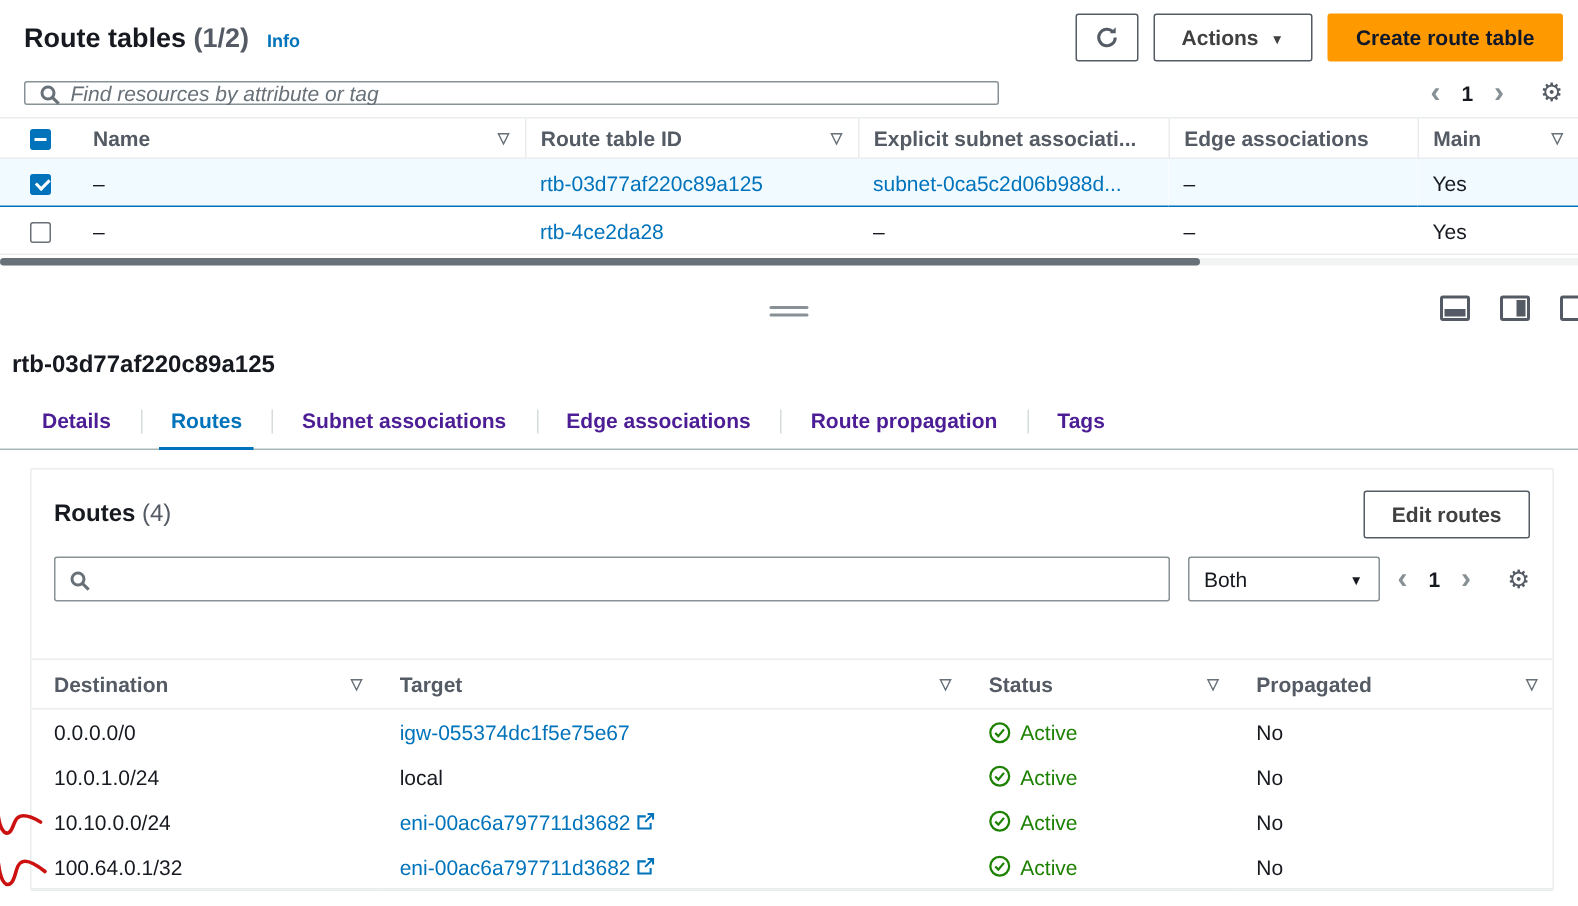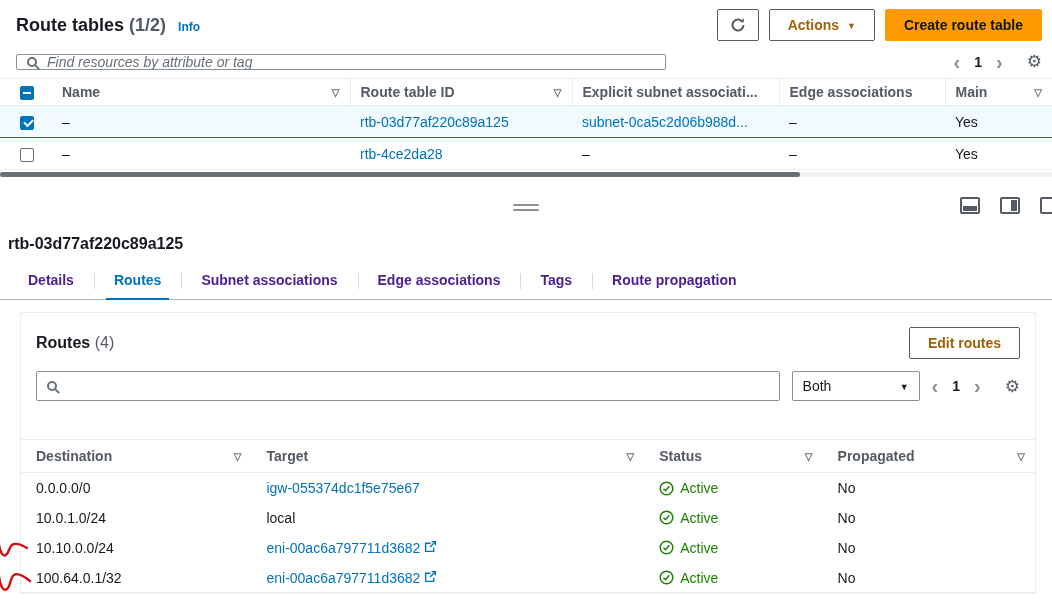--- a/index.html
+++ b/index.html
@@ -12,21 +12,21 @@
   a { color:#0073bb; text-decoration:none; cursor:pointer; }
 
   
   .top-header { display:flex; justify-content:space-between; align-items:center; padding:9px 10px 4px 16px; }
   .title-group { display:flex; align-items:baseline; gap:12px; }
   .page-title { font-size:18px; font-weight:700; margin:0; }
   .page-title .count { color:#545b64; font-weight:700; }
   .info-link { font-size:12px; font-weight:700; color:#0073bb; }
   .header-actions { display:flex; gap:10px; align-items:center; }
   .btn {
-    border:1px solid #545b64; background:#fff; color:#a16207; font-weight:700;
+    border:1px solid #545b64; background:#fff; color:#404040; font-weight:700;
     font-size:14px; padding:5px 18px; border-radius:2px; cursor:pointer;
     font-family:"Liberation Sans", sans-serif; display:inline-flex; align-items:center; gap:8px; height:32px;
   }
   .btn.icon-only { padding:5px 12px; }
   .btn.primary { background:#ff9900; border-color:#ff9900; color:#0f172a; }
   .caret { font-size:9px; position:relative; top:1px; }
 
   
   .refresh-svg { display:block; }
 
@@ -99,21 +99,21 @@
   .filter-box input::placeholder { color:#687078; font-style:italic; }
   .select { display:flex; align-items:center; justify-content:space-between; border:1px solid #879196; border-radius:2px; height:30px; width:128px; padding:0 10px; cursor:pointer; flex:0 0 auto; }
   .select .caret { font-size:9px; color:#16191f; }
 
   .routes-table { margin-top:28px; }
   .routes-table th, .routes-table td { padding-left:15px; }
   .routes-table thead th { padding-top:8px; padding-bottom:8px; }
   .routes-table td { height:30px; }
   .routes-table tbody tr:last-child td { border-bottom:1px solid #eaeded; }
   .status-cell { display:flex; align-items:center; gap:6px; color:#1d8102; }
-  .ext-link { display:inline-flex; gap:4px; }
+  .ext-link { display:inline-flex; align-items:center; gap:4px; }
 
   
   .annotation { position:absolute; left:-3px; pointer-events:none; }
   .annotation.a1 { top:538px; }
   .annotation.a2 { top:566px; }
 </style>
 </head>
 <body>
 
 <div class="top-header">
@@ -230,22 +230,22 @@
   </div>
 </div>
 
 <h2 class="detail-title">rtb-03d77af220c89a125</h2>
 
 <div class="tabs">
   <div class="tab">Details</div>
   <div class="tab active">Routes</div>
   <div class="tab">Subnet associations</div>
   <div class="tab">Edge associations</div>
+  <div class="tab">Route propagation</div>
   <div class="tab">Tags</div>
-  <div class="tab">Route propagation</div>
 </div>
 
 <div class="routes-card">
   <div class="routes-header">
     <h3 class="routes-title">
       <span>Routes</span>
       <span class="count">(4)</span>
     </h3>
     <button class="btn">Edit routes</button>
   </div>

